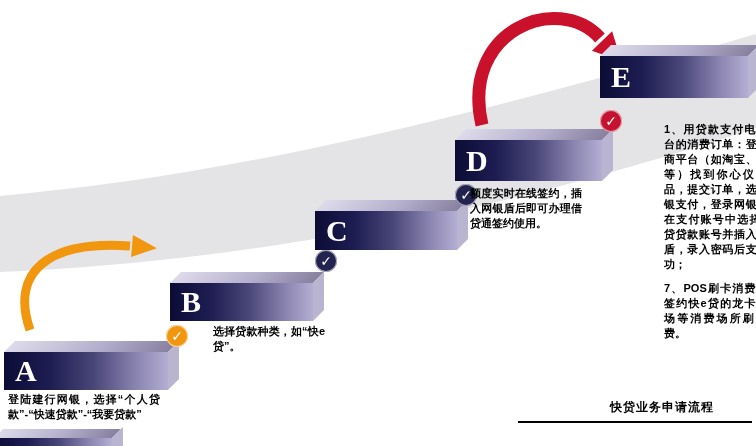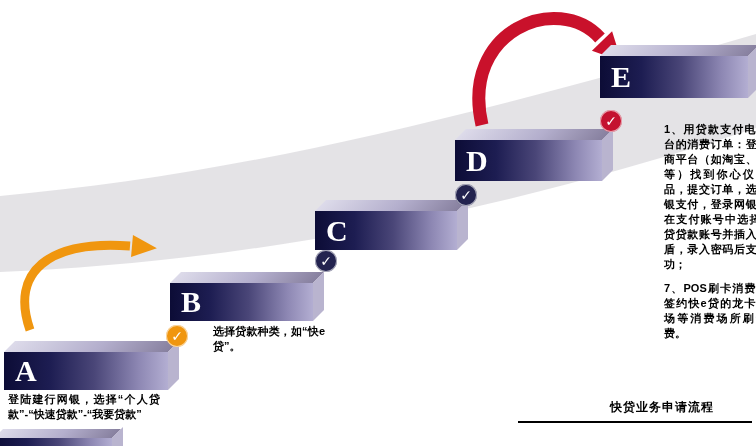--- a/index.html
+++ b/index.html
@@ -98,20 +98,21 @@
 
   <div class="step" style="left:455px;top:140px;width:147px;height:41px">
     <div class="step-top"></div>
     <div class="step-side"></div>
     <div class="step-front"></div>
     <div class="step-letter">D</div>
   </div>
   <div class="check" style="left: 455px; top: 184px; background: rgb(35, 35, 79);">
     <span>✓</span>
   </div>
+  <div class="note" style="left:470px;top:186px;width:112px">额度实时在线签约，插入网银盾后即可办理借贷通签约使用。</div>
 
   <div class="step" style="left:600px;top:56px;width:148px;height:42px">
     <div class="step-top"></div>
     <div class="step-side"></div>
     <div class="step-front"></div>
     <div class="step-letter">E</div>
   </div>
   <div class="check" style="left: 600px; top: 110px; background: rgb(196, 18, 48);">
     <span>✓</span>
   </div>

